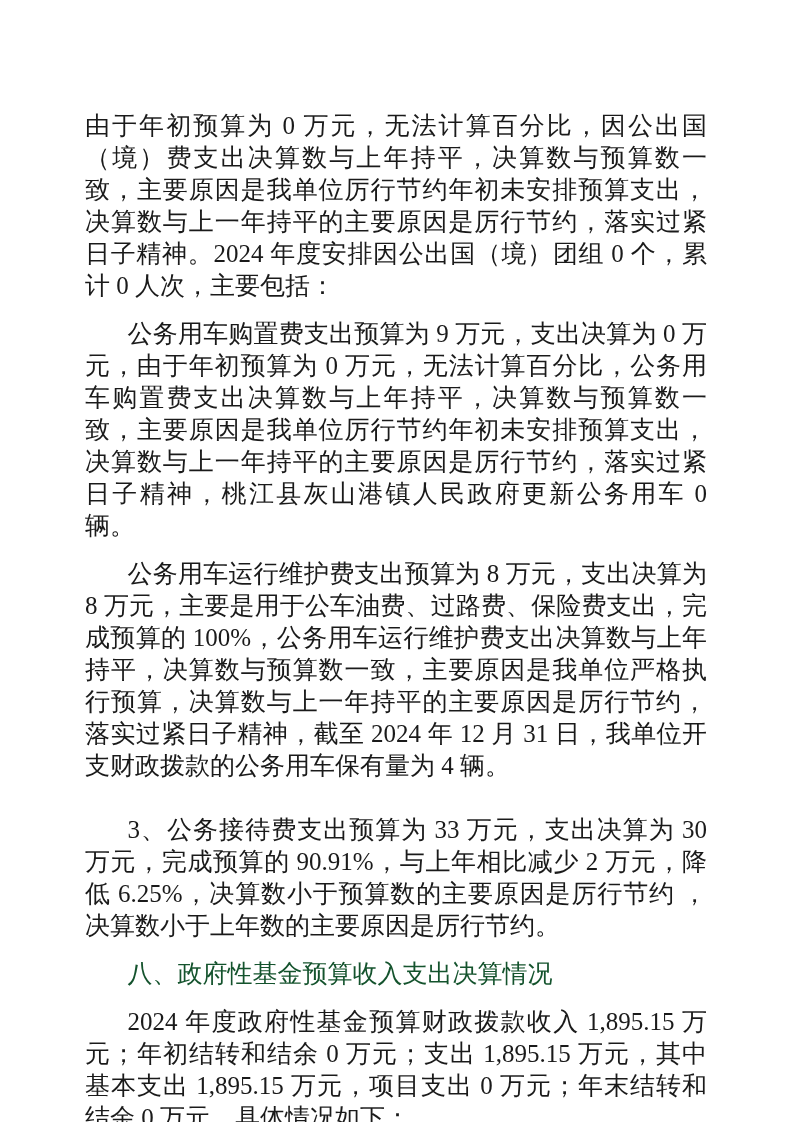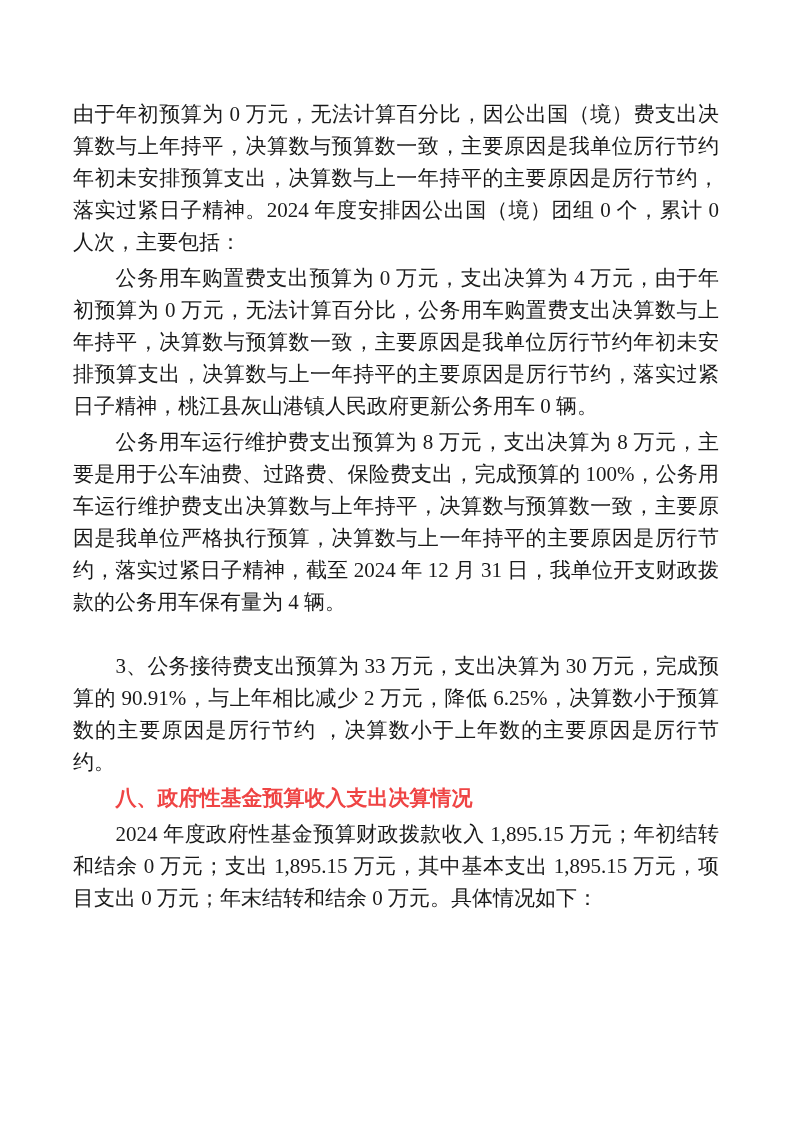--- a/index.html
+++ b/index.html
@@ -21,44 +21,44 @@
     height: 1122px;
     background: #ffffff;
   }
   .content {
     position: absolute;
     left: 69px;
     top: 94px;
     width: 654px;
   }
   .para {
-    margin: 4px;
+    margin: 16px;
     font-family: "Liberation Serif", "DejaVu Serif", serif;
-    font-size: 21px;
+    font-size: 25px;
     line-height: 32px;
     text-align: justify;
     color: #1a1a1a;
     word-break: break-all;
   }
   .indent {
     text-indent: 42.6px;
   }
   .spacer {
     margin-top: 32px;
   }
   .bold {
-    font-weight: bold;
-    color: #ef4444;
+    font-weight: normal;
+    color: #14532d;
   }
 </style>
 </head>
 <body>
 
 <div class="page">
   <div class="content">
     <p class="para">由于年初预算为 0 万元，无法计算百分比，因公出国（境）费支出决算数与上年持平，决算数与预算数一致，主要原因是我单位厉行节约年初未安排预算支出，决算数与上一年持平的主要原因是厉行节约，落实过紧日子精神。2024 年度安排因公出国（境）团组 0 个，累计 0 人次，主要包括：</p>
-    <p class="para indent">公务用车购置费支出预算为 0 万元，支出决算为 4 万元，由于年初预算为 0 万元，无法计算百分比，公务用车购置费支出决算数与上年持平，决算数与预算数一致，主要原因是我单位厉行节约年初未安排预算支出，决算数与上一年持平的主要原因是厉行节约，落实过紧日子精神，桃江县灰山港镇人民政府更新公务用车 0 辆。</p>
+    <p class="para indent">公务用车购置费支出预算为 9 万元，支出决算为 0 万元，由于年初预算为 0 万元，无法计算百分比，公务用车购置费支出决算数与上年持平，决算数与预算数一致，主要原因是我单位厉行节约年初未安排预算支出，决算数与上一年持平的主要原因是厉行节约，落实过紧日子精神，桃江县灰山港镇人民政府更新公务用车 0 辆。</p>
     <p class="para indent">公务用车运行维护费支出预算为 8 万元，支出决算为 8 万元，主要是用于公车油费、过路费、保险费支出，完成预算的 100%，公务用车运行维护费支出决算数与上年持平，决算数与预算数一致，主要原因是我单位严格执行预算，决算数与上一年持平的主要原因是厉行节约，落实过紧日子精神，截至 2024 年 12 月 31 日，我单位开支财政拨款的公务用车保有量为 4 辆。</p>
     <p class="para indent spacer">3、公务接待费支出预算为 33 万元，支出决算为 30 万元，完成预算的 90.91%，与上年相比减少 2 万元，降低 6.25%，决算数小于预算数的主要原因是厉行节约 ，决算数小于上年数的主要原因是厉行节约。</p>
     <p class="para indent bold">八、政府性基金预算收入支出决算情况</p>
     <p class="para indent">2024 年度政府性基金预算财政拨款收入 1,895.15 万元；年初结转和结余 0 万元；支出 1,895.15 万元，其中基本支出 1,895.15 万元，项目支出 0 万元；年末结转和结余 0 万元。具体情况如下：</p>
   </div>
 </div>
 
 </body></html>

